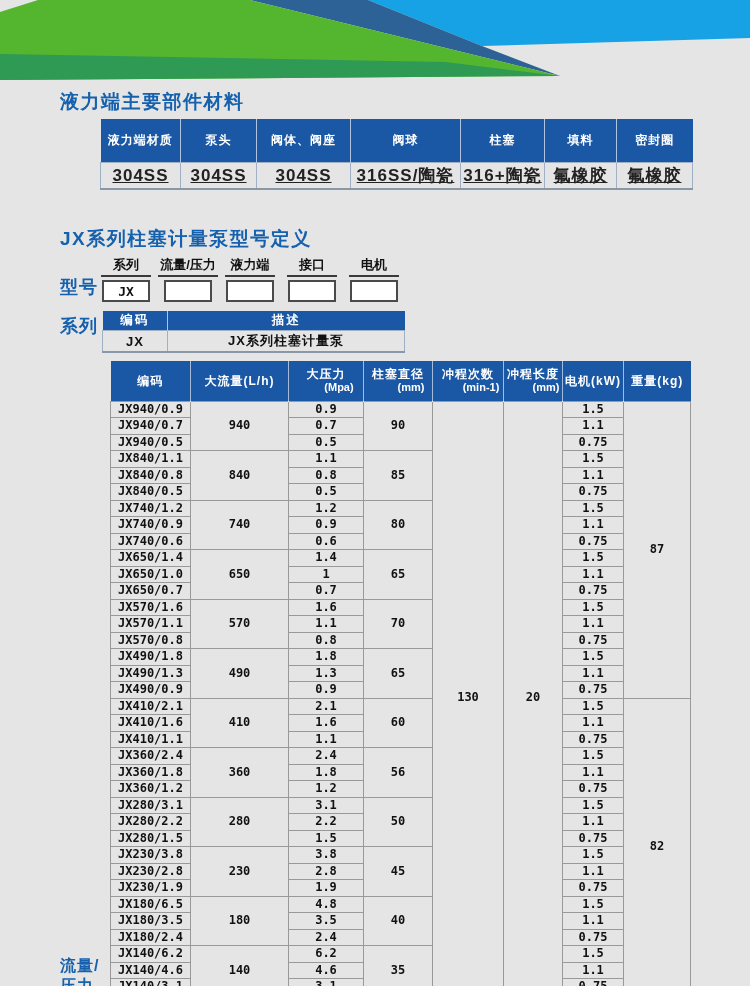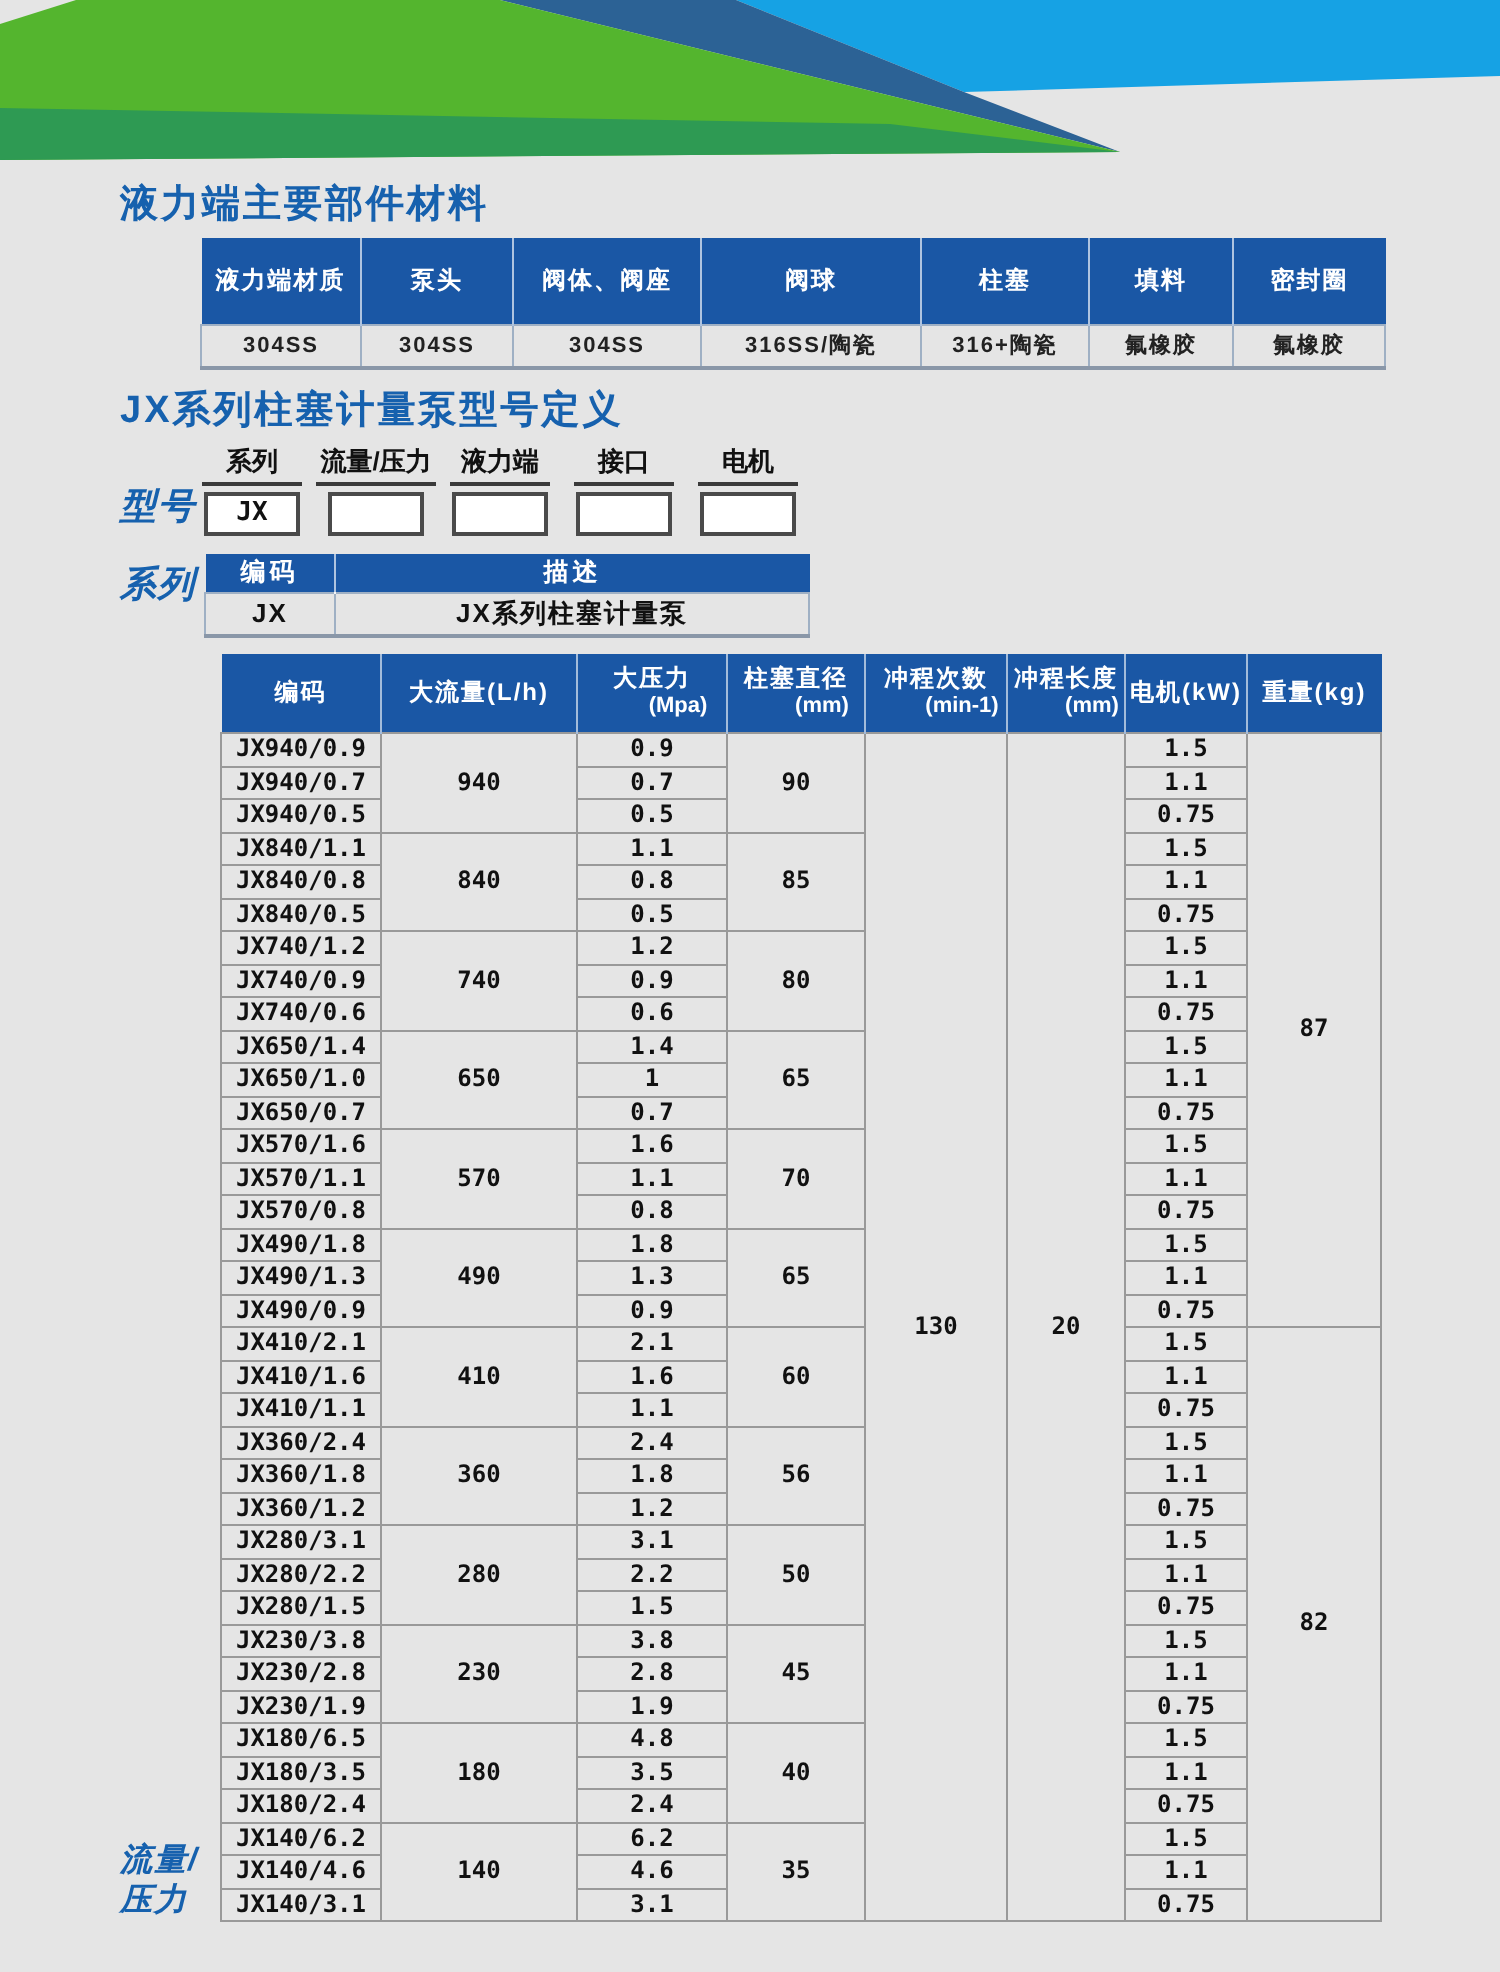--- a/index.html
+++ b/index.html
@@ -16,34 +16,34 @@
   html,body{margin:0;padding:0;background:#fff;}
   body{width:750px;font-family:"Liberation Sans","DejaVu Sans",sans-serif;color:#111;}
   .page{width:750px;height:986px;background:#e5e5e5;overflow:hidden;position:relative;}
   .banner{display:block;width:750px;height:82px;}
   .poly-green{fill:var(--banner-green);}
   .poly-green-dark{fill:var(--banner-green-dark);}
   .poly-dark-blue{fill:var(--banner-dark-blue);}
   .poly-light-blue{fill:var(--banner-light-blue);}
   .content{padding-left:60px;}
   .sec-title{margin:7px 0 4px 0;font-size:19px;font-weight:bold;color:var(--title-blue);letter-spacing:1.5px;}
-  .t2{margin-top:7px;}
+  .t2{margin-top:36px;}
 
   
   table{border-collapse:collapse;}
   .mat-table{width:592px;margin-left:40px;table-layout:fixed;border-bottom:2px solid #8a97a8;}
   .mat-table th{background:var(--header-blue);color:#fff;font-size:12px;font-weight:bold;
     height:19px;padding:13px 2px;border-left:1px solid rgba(255,255,255,.65);letter-spacing:1px;}
   .mat-table th:first-child{border-left:none;}
-  .mat-table td{border:1px solid var(--grid-soft);text-align:center;font-size:11px;font-weight:bold;
-    color:#222;height:21px;letter-spacing:1px;}
+  .mat-table td{border:1px solid var(--grid-soft);text-align:center;font-size:17px;font-weight:bold;
+    color:#222;height:21px;letter-spacing:1px;text-decoration:underline;}
 
   
   .model-row{display:flex;align-items:flex-end;margin-top:4px;}
-  .side-label{color:var(--title-blue);font-weight:bold;font-size:18px;letter-spacing:1px;font-style:italic;}
+  .side-label{color:var(--title-blue);font-weight:bold;font-size:18px;letter-spacing:1px;}
   .model-row .side-label{width:42px;margin-bottom:3px;}
   .fields{display:flex;gap:14px;}
   .field{display:flex;flex-direction:column;align-items:center;width:48px;}
   .field-label{font-size:13px;color:#111;font-weight:bold;border-bottom:2px solid #3a3a3a;
     padding:0 2px 1px;min-width:50px;text-align:center;white-space:nowrap;}
   .field-box{width:48px;height:22px;border:2px solid #4a4a4a;margin-top:3px;display:flex;
     align-items:center;justify-content:center;font-size:13px;font-weight:bold;
     font-family:"DejaVu Sans Mono",monospace;background:#fff;}
 
   

